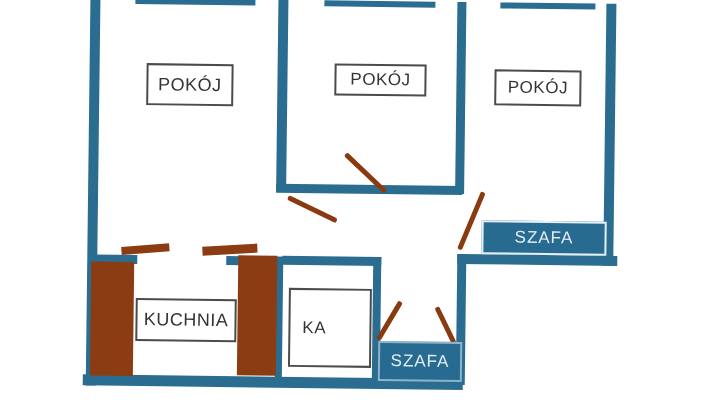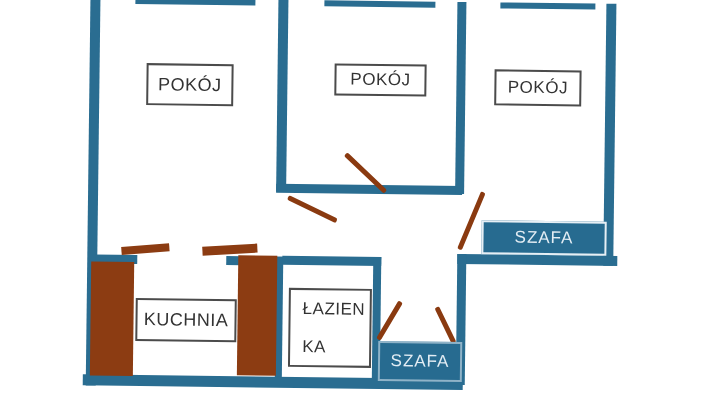--- a/index.html
+++ b/index.html
@@ -105,18 +105,17 @@
     <div class="label-box" style="left:333px; top:63px; width:92px; height:32px; font-size:17px;">
       <span>POKÓJ</span>
     </div>
     <div class="label-box" style="left:493px; top:67px; width:87px; height:36px; font-size:17px;">
       <span>POKÓJ</span>
     </div>
     <div class="label-box" style="left:137px; top:300px; width:101px; height:43px; font-size:18px;">
       <span>KUCHNIA</span>
     </div>
     <div class="label-box" style="left:290px; top:288px; width:83px; height:79px; font-size:17px; flex-direction:column; align-items:flex-start; justify-content:center; padding-left:12px; line-height:38px;">
-      <span>ŁAZIEN</span>
       <span>KA</span>
     </div>
 
   </div>
 </div>
 
 </body></html>

